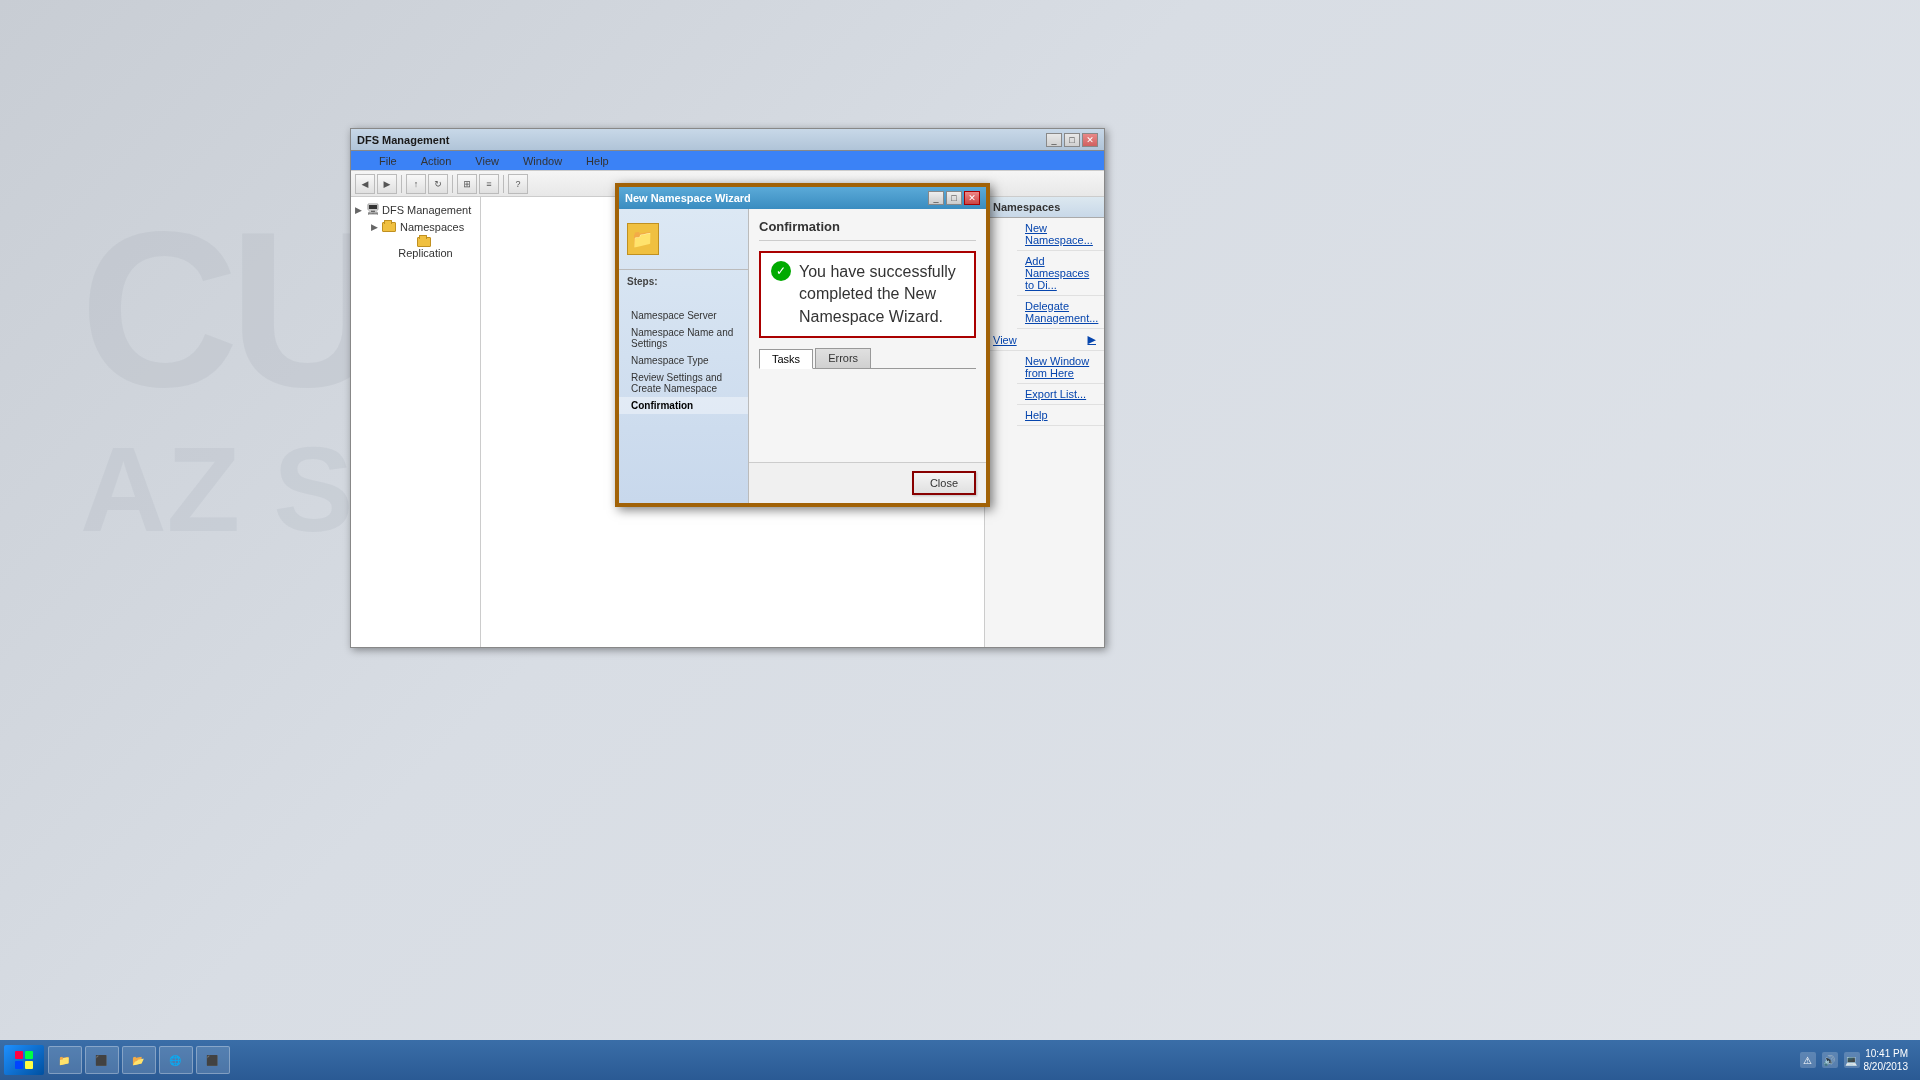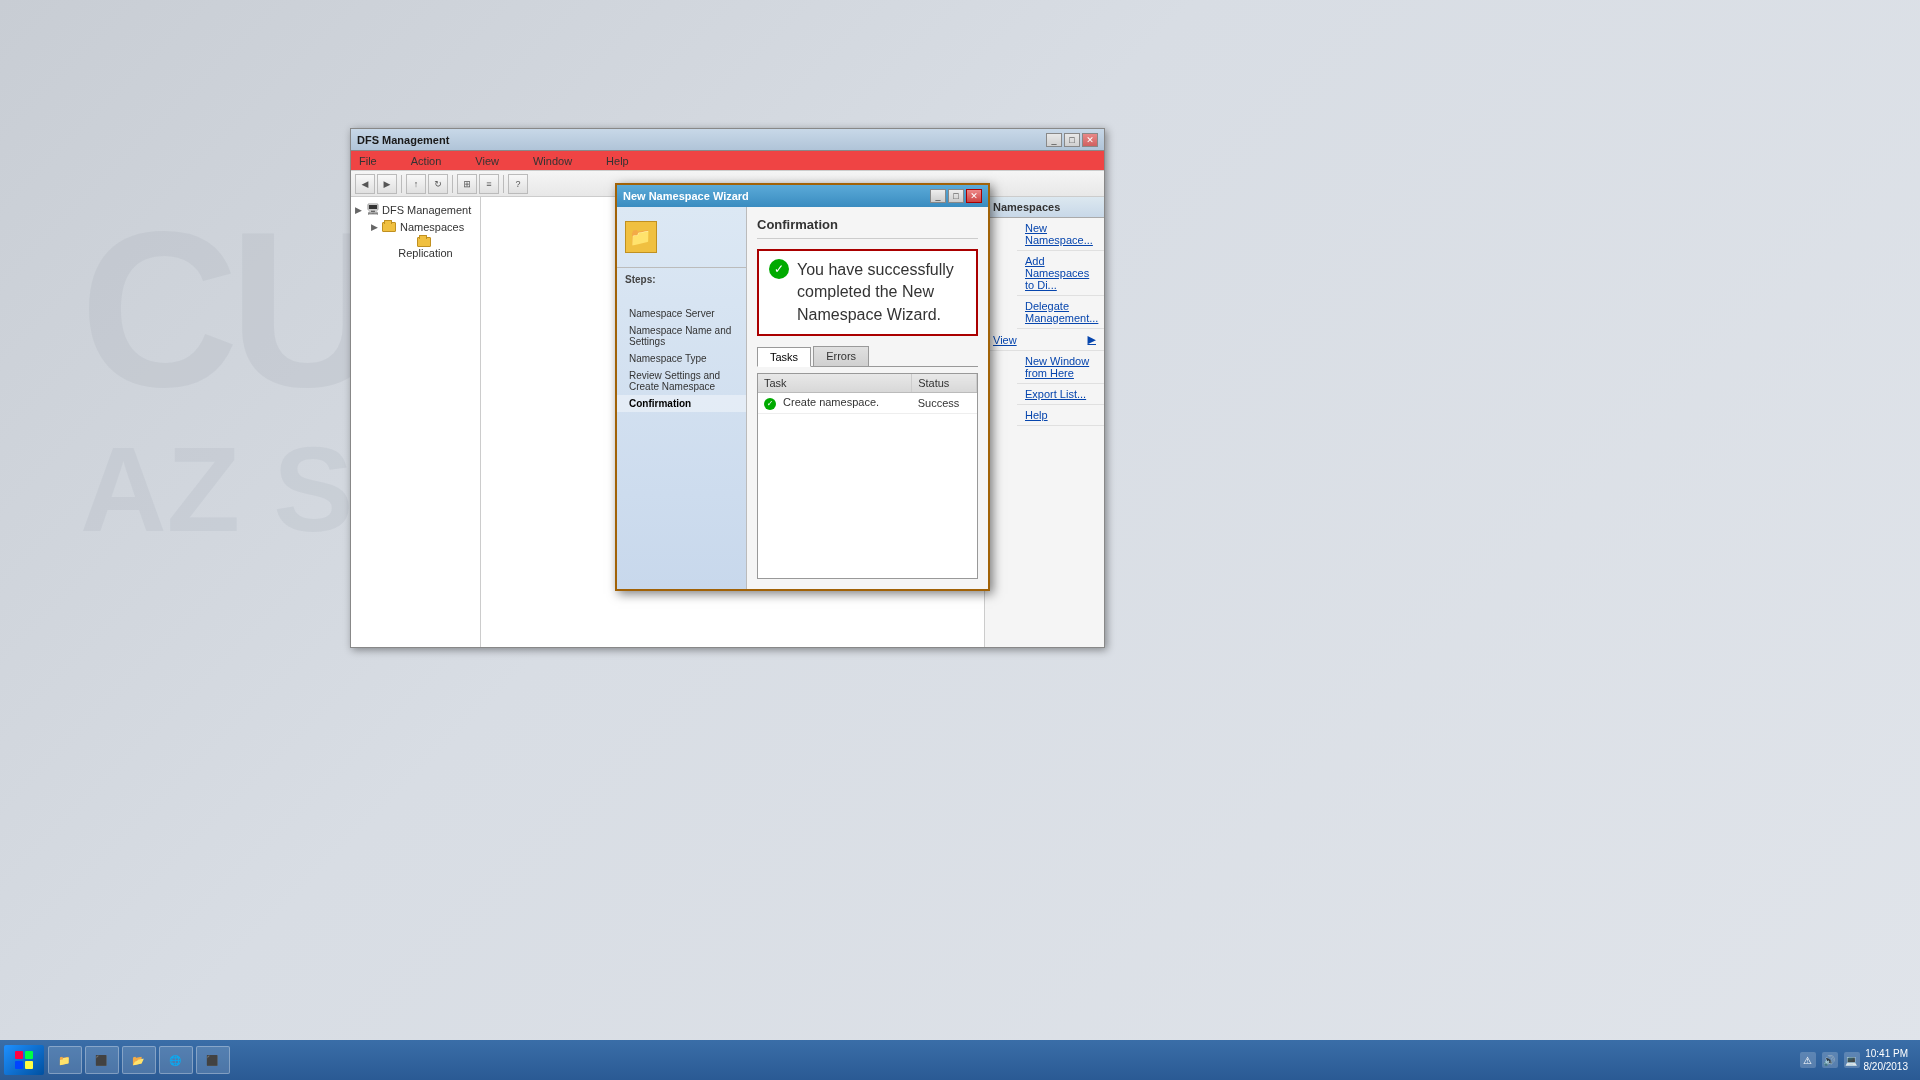--- a/index.html
+++ b/index.html
@@ -80,26 +80,26 @@
       color: #333;
     }
     .tb-btn.close-btn {
       background: linear-gradient(to bottom, #e88888, #d06060);
       color: #fff;
     }
 
     
     .menu-bar {
       height: 20px;
-      background: #ef4444;
-      display: flex;
-      align-items: center;
-      padding: 0 0;
+      background: #3b82f6;
+      display: flex;
+      align-items: center;
+      padding: 0 20px;
       border-bottom: 1px solid #ccc;
-      gap: 18px;
+      gap: 8px;
     }
     .menu-item {
       padding: 2px 8px;
       font-size: 11px;
       color: #333;
       cursor: pointer;
     }
 
     
     .toolbar {
@@ -230,23 +230,23 @@
       background: #fff;
       overflow: hidden;
     }
 
     
     .wizard-dialog {
       position: absolute;
       left: 615px;
       top: 183px;
       width: 375px;
-      height: 408px;
+      height: 324px;
       background: #ef4444;
-      border: 2px solid #a16207;
+      border: 4px solid #a16207;
       box-shadow: 3px 3px 10px rgba(0,0,0,0.5);
       z-index: 100;
     }
 
     .wizard-titlebar {
       height: 22px;
       background: linear-gradient(to bottom, #5baad8 0%, #3a8cc0 100%);
       display: flex;
       align-items: center;
       justify-content: space-between;
@@ -646,41 +646,25 @@
           <span class="success-text">You have successfully completed the New Namespace Wizard.</span>
         </div>
 
         <div class="tabs-container">
           <div class="tab-bar">
             <div class="tab active">Tasks</div>
             <div class="tab">Errors</div>
           </div>
         </div>
 
-        <div class="results-table-container">
-          <table class="results-table">
-            <thead>
-              <tr>
-                <th>Task</th>
-                <th>Status</th>
-              </tr>
-            </thead>
-            <tbody>
-              <tr>
-                <td>
-                  <span class="row-check">✓</span>
-                  <span>Create namespace.</span>
-                </td>
-                <td>Success</td>
-              </tr>
-            </tbody>
-          </table>
-        </div>
       </div>
 
+      <div class="wizard-footer">
+        <button class="wizard-btn">Close</button>
+      </div>
     </div>
   </div>
 </div>
 
 <div class="taskbar">
   <div class="start-btn">
     <svg class="start-icon" viewBox="0 0 20 20">
       <rect x="1" y="1" width="8" height="8" fill="#f04" rx="1"></rect>
       <rect x="11" y="1" width="8" height="8" fill="#0f4" rx="1"></rect>
       <rect x="1" y="11" width="8" height="8" fill="#04f" rx="1"></rect>

